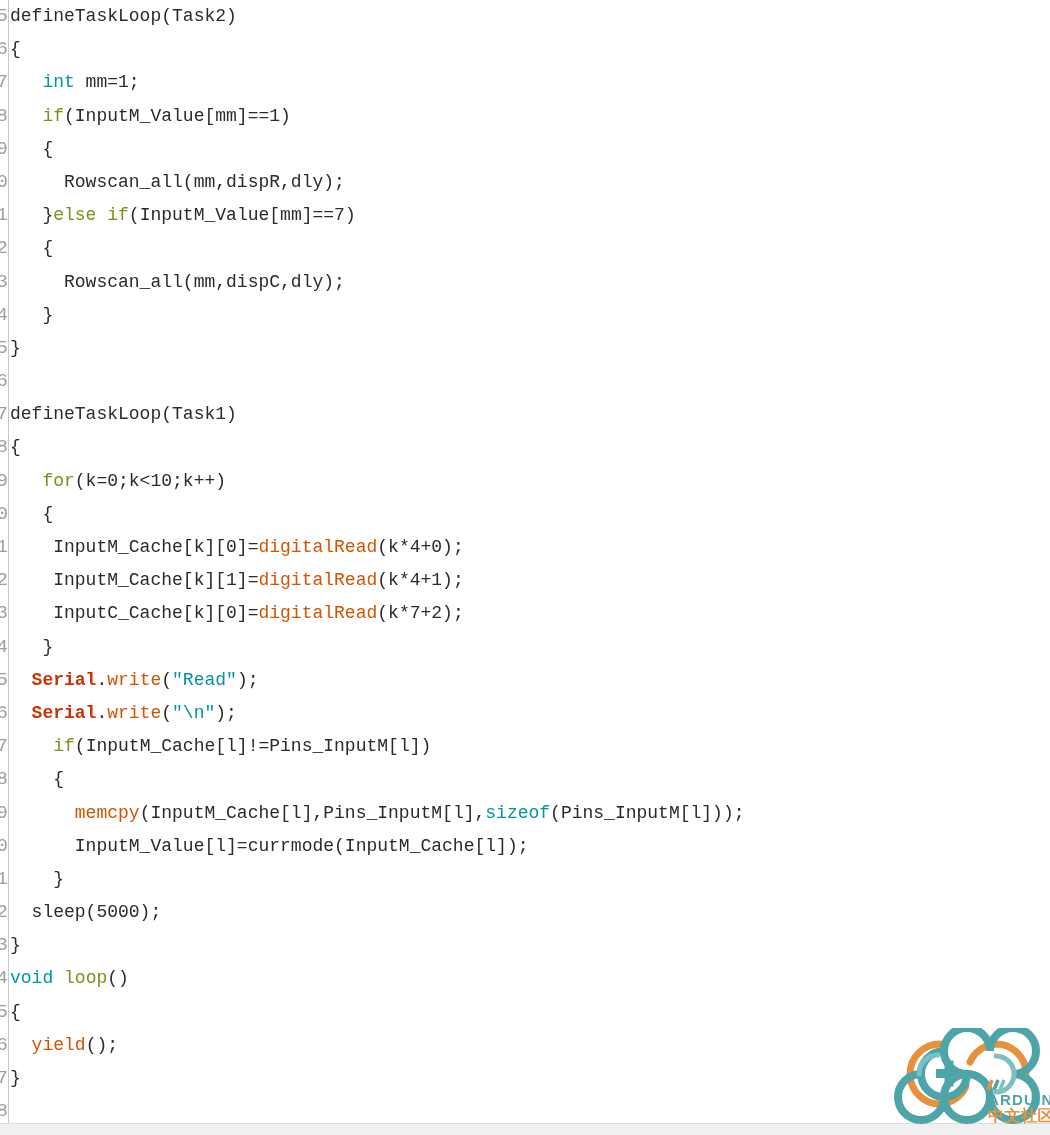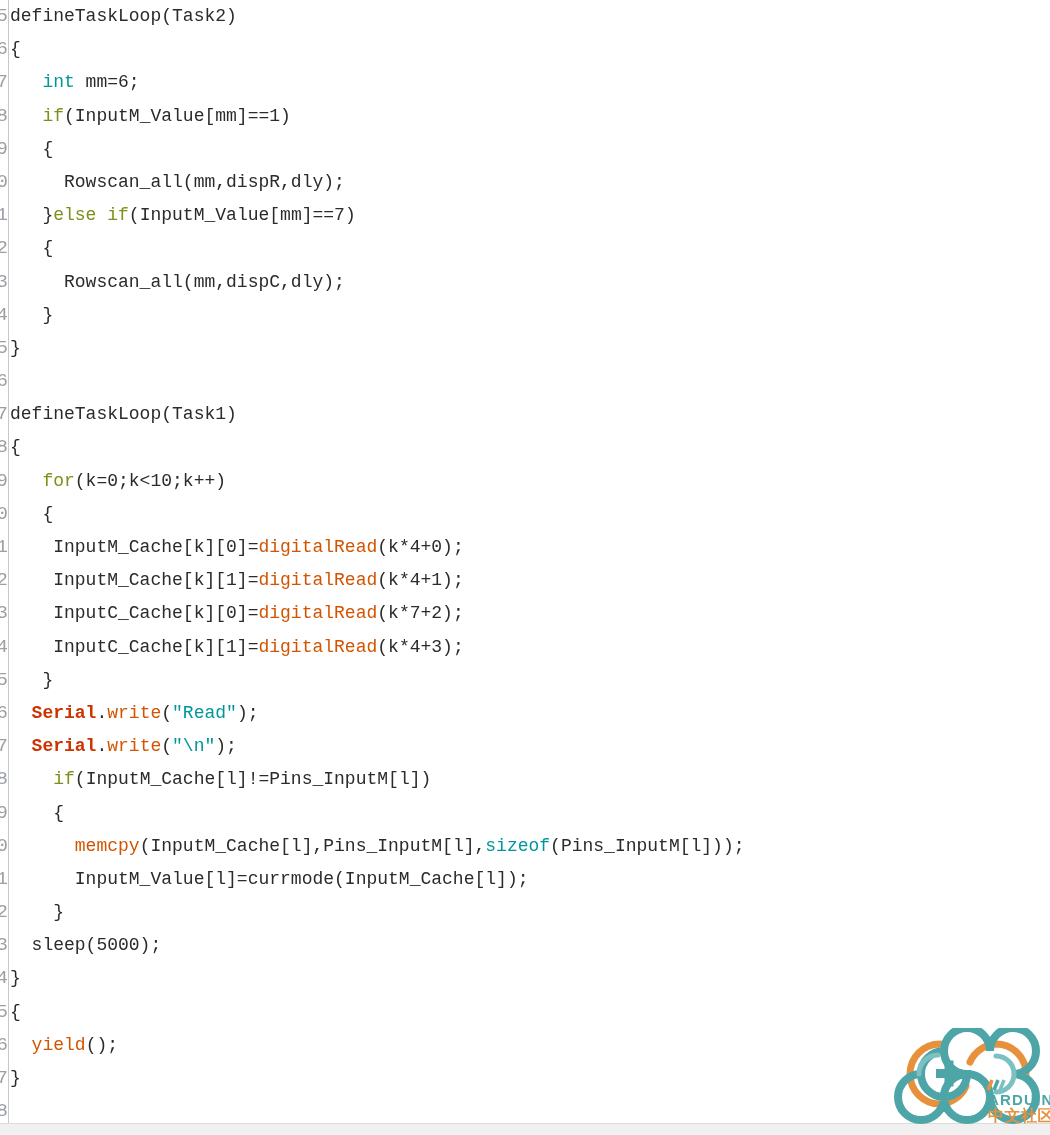--- a/index.html
+++ b/index.html
@@ -148,48 +148,48 @@
       <div class="gutter-num">4</div>
       <div class="gutter-num">5</div>
       <div class="gutter-num">6</div>
       <div class="gutter-num">7</div>
       <div class="gutter-num">8</div>
     </div>
 
   <div id="code-body">
       <div class="code-line"><span class="tok-plain">defineTaskLoop(Task2)</span></div>
       <div class="code-line"><span class="tok-punct">{</span></div>
-      <div class="code-line"><span class="tok-plain">   </span><span class="tok-type">int</span><span class="tok-plain"> mm=6;</span></div>
+      <div class="code-line"><span class="tok-plain">   </span><span class="tok-type">int</span><span class="tok-plain"> mm=1;</span></div>
       <div class="code-line"><span class="tok-plain">   </span><span class="tok-kw">if</span><span class="tok-plain">(InputM_Value[mm]==1)</span></div>
       <div class="code-line"><span class="tok-punct">   {</span></div>
       <div class="code-line"><span class="tok-plain">     Rowscan_all(mm,dispR,dly);</span></div>
       <div class="code-line"><span class="tok-punct">   }</span><span class="tok-kw">else</span><span class="tok-plain"> </span><span class="tok-kw">if</span><span class="tok-plain">(InputM_Value[mm]==7)</span></div>
       <div class="code-line"><span class="tok-punct">   {</span></div>
       <div class="code-line"><span class="tok-plain">     Rowscan_all(mm,dispC,dly);</span></div>
       <div class="code-line"><span class="tok-punct">   }</span></div>
       <div class="code-line"><span class="tok-punct">}</span></div>
       <div class="code-line">&nbsp;</div>
       <div class="code-line"><span class="tok-plain">defineTaskLoop(Task1)</span></div>
       <div class="code-line"><span class="tok-punct">{</span></div>
       <div class="code-line"><span class="tok-plain">   </span><span class="tok-kw">for</span><span class="tok-plain">(k=0;k&lt;10;k++)</span></div>
       <div class="code-line"><span class="tok-punct">   {</span></div>
       <div class="code-line"><span class="tok-plain">    InputM_Cache[k][0]=</span><span class="tok-func">digitalRead</span><span class="tok-plain">(k*4+0);</span></div>
       <div class="code-line"><span class="tok-plain">    InputM_Cache[k][1]=</span><span class="tok-func">digitalRead</span><span class="tok-plain">(k*4+1);</span></div>
       <div class="code-line"><span class="tok-plain">    InputC_Cache[k][0]=</span><span class="tok-func">digitalRead</span><span class="tok-plain">(k*7+2);</span></div>
-      <div class="code-line"><span class="tok-plain">    InputC_Cache[k][1]=</span><span class="tok-func">digitalRead</span><span class="tok-plain">(k*4+3);</span></div>
       <div class="code-line"><span class="tok-punct">   }</span></div>
       <div class="code-line"><span class="tok-plain">  </span><span class="tok-obj">Serial</span><span class="tok-plain">.</span><span class="tok-func">write</span><span class="tok-plain">(</span><span class="tok-string">"Read"</span><span class="tok-plain">);</span></div>
       <div class="code-line"><span class="tok-plain">  </span><span class="tok-obj">Serial</span><span class="tok-plain">.</span><span class="tok-func">write</span><span class="tok-plain">(</span><span class="tok-string">"\n"</span><span class="tok-plain">);</span></div>
       <div class="code-line"><span class="tok-plain">    </span><span class="tok-kw">if</span><span class="tok-plain">(InputM_Cache[l]!=Pins_InputM[l])</span></div>
       <div class="code-line"><span class="tok-punct">    {</span></div>
       <div class="code-line"><span class="tok-plain">      </span><span class="tok-func">memcpy</span><span class="tok-plain">(InputM_Cache[l],Pins_InputM[l],</span><span class="tok-type">sizeof</span><span class="tok-plain">(Pins_InputM[l]));</span></div>
       <div class="code-line"><span class="tok-plain">      InputM_Value[l]=currmode(InputM_Cache[l]);</span></div>
       <div class="code-line"><span class="tok-punct">    }</span></div>
       <div class="code-line"><span class="tok-plain">  sleep(5000);</span></div>
       <div class="code-line"><span class="tok-punct">}</span></div>
+      <div class="code-line"><span class="tok-type">void</span><span class="tok-plain"> </span><span class="tok-kw">loop</span><span class="tok-plain">()</span></div>
       <div class="code-line"><span class="tok-punct">{</span></div>
       <div class="code-line"><span class="tok-plain">  </span><span class="tok-func">yield</span><span class="tok-plain">();</span></div>
       <div class="code-line"><span class="tok-punct">}</span></div>
     </div>
 
   <div id="footer-strip"></div>
 
   <div id="watermark">
     <svg width="158" height="96" viewBox="0 0 158 96" xmlns="http://www.w3.org/2000/svg">
 

